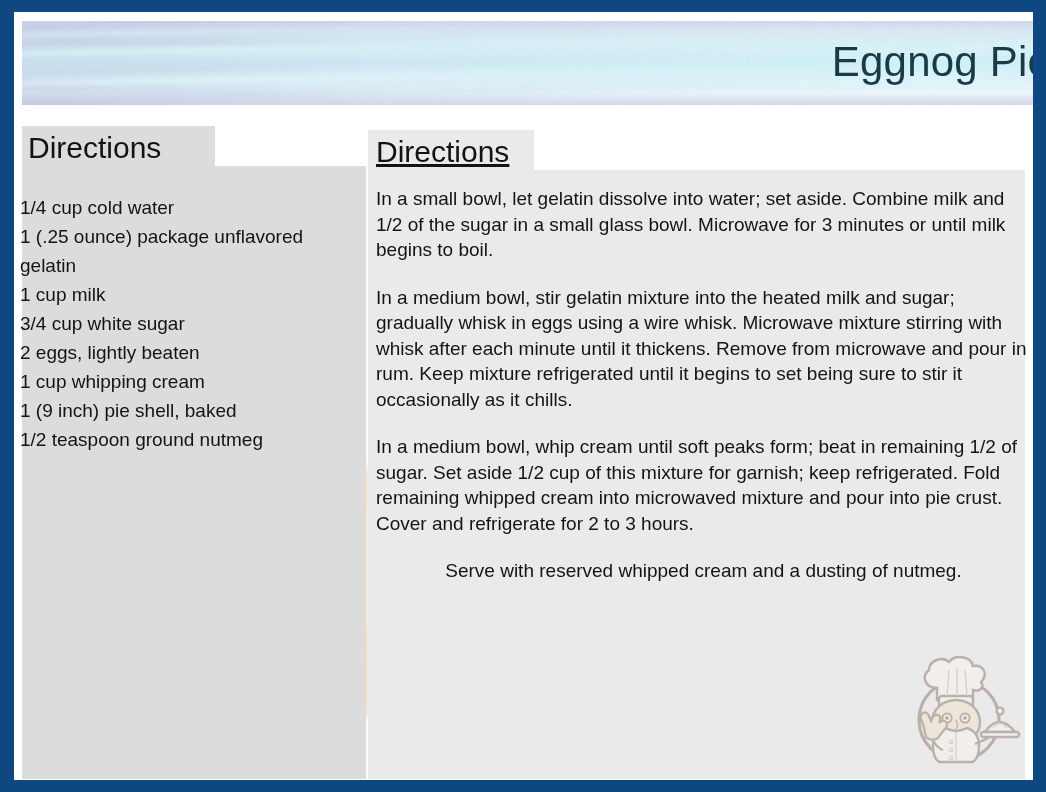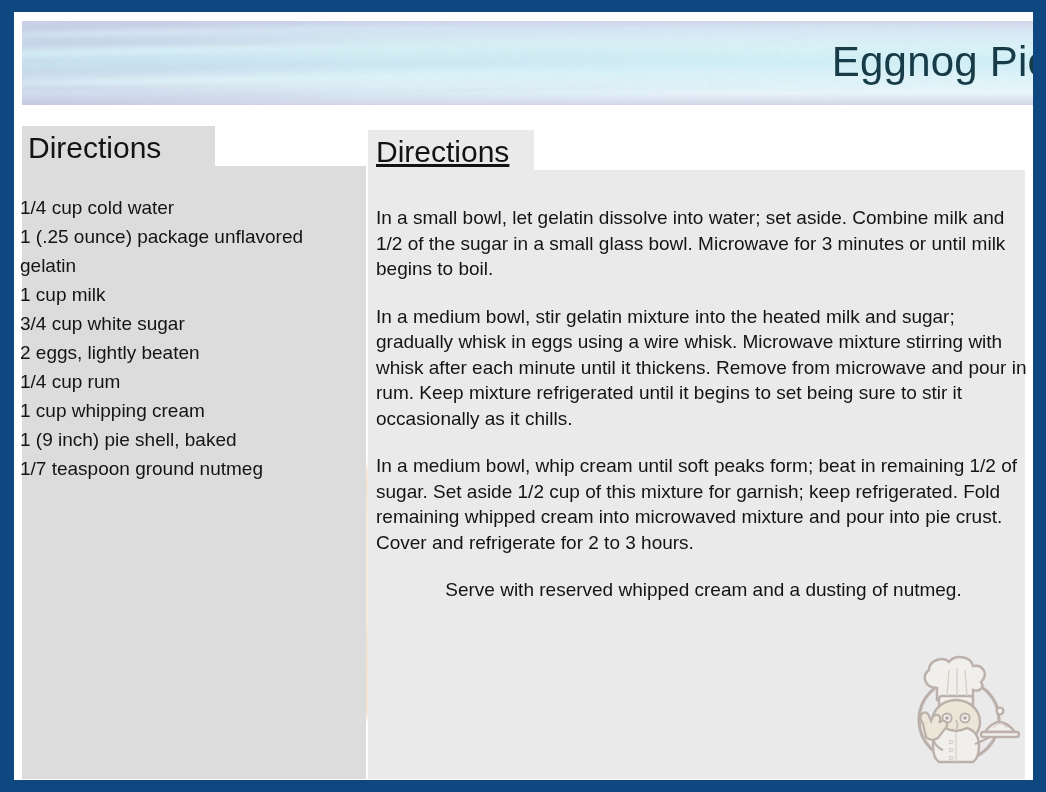--- a/index.html
+++ b/index.html
@@ -162,21 +162,21 @@
     z-index: 1;
   }
   #dir-heading {
     left: 362px;
     top: 123px;
     text-decoration: underline;
   }
   #dir-body {
     position: absolute;
     left: 362px;
-    top: 193px;
+    top: 174px;
     width: 655px;
     z-index: 3;
   }
   #dir-body p {
     margin: 0 0 22px 0;
     font-size: 19px;
     line-height: 25.5px;
     color: #141414;
   }
   #dir-body p:last-child { margin-bottom: 0; text-align: center; }
@@ -272,24 +272,23 @@
 
     <div id="ing-tab"></div>
     <div id="ing-panel"></div>
     <div class="col-heading" id="ing-heading">Directions</div>
     <ul id="ing-list">
       <li>1/4 cup cold water</li>
       <li>1 (.25 ounce) package unflavored gelatin</li>
       <li>1 cup milk</li>
       <li>3/4 cup white sugar</li>
       <li>2 eggs, lightly beaten</li>
-      <li>1/4 cup rum</li>
       <li>1 cup whipping cream</li>
       <li>1 (9 inch) pie shell, baked</li>
-      <li>1/7 teaspoon ground nutmeg</li>
+      <li>1/2 teaspoon ground nutmeg</li>
     </ul>
 
     <div id="dir-tab"></div>
     <div id="dir-panel"></div>
     <div class="col-heading" id="dir-heading">Directions</div>
     <div id="dir-body">
       <p>In a small bowl, let gelatin dissolve into water; set aside. Combine milk and 1/2 of the sugar in a small glass bowl. Microwave for 3 minutes or until milk begins to boil.</p>
       <p>In a medium bowl, stir gelatin mixture into the heated milk and sugar; gradually whisk in eggs using a wire whisk. Microwave mixture stirring with whisk after each minute until it thickens. Remove from microwave and pour in rum. Keep mixture refrigerated until it begins to set being sure to stir it occasionally as it chills.</p>
       <p>In a medium bowl, whip cream until soft peaks form; beat in remaining 1/2 of sugar. Set aside 1/2 cup of this mixture for garnish; keep refrigerated. Fold remaining whipped cream into microwaved mixture and pour into pie crust. Cover and refrigerate for 2 to 3 hours.</p>
       <p>Serve with reserved whipped cream and a dusting of nutmeg.</p>

